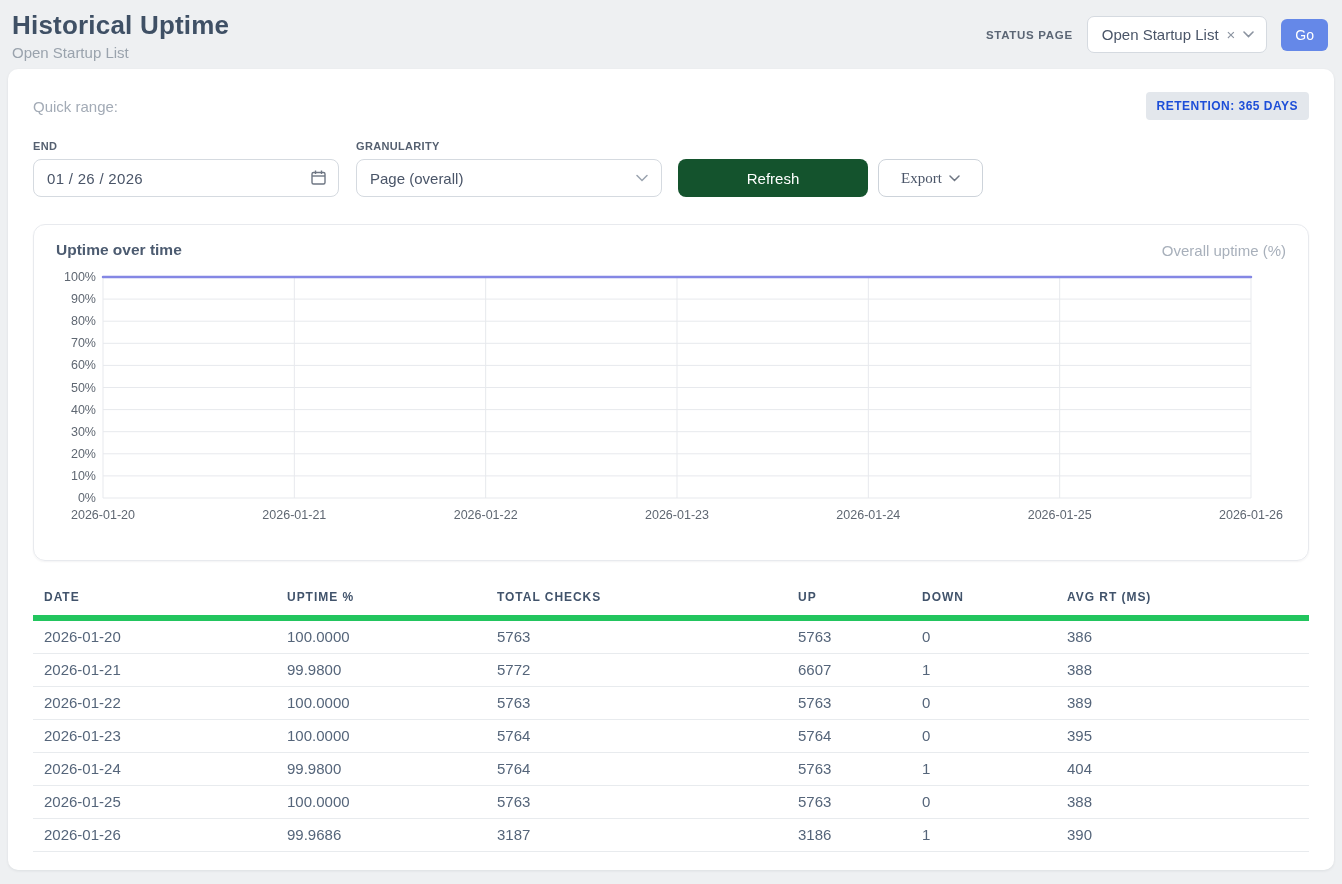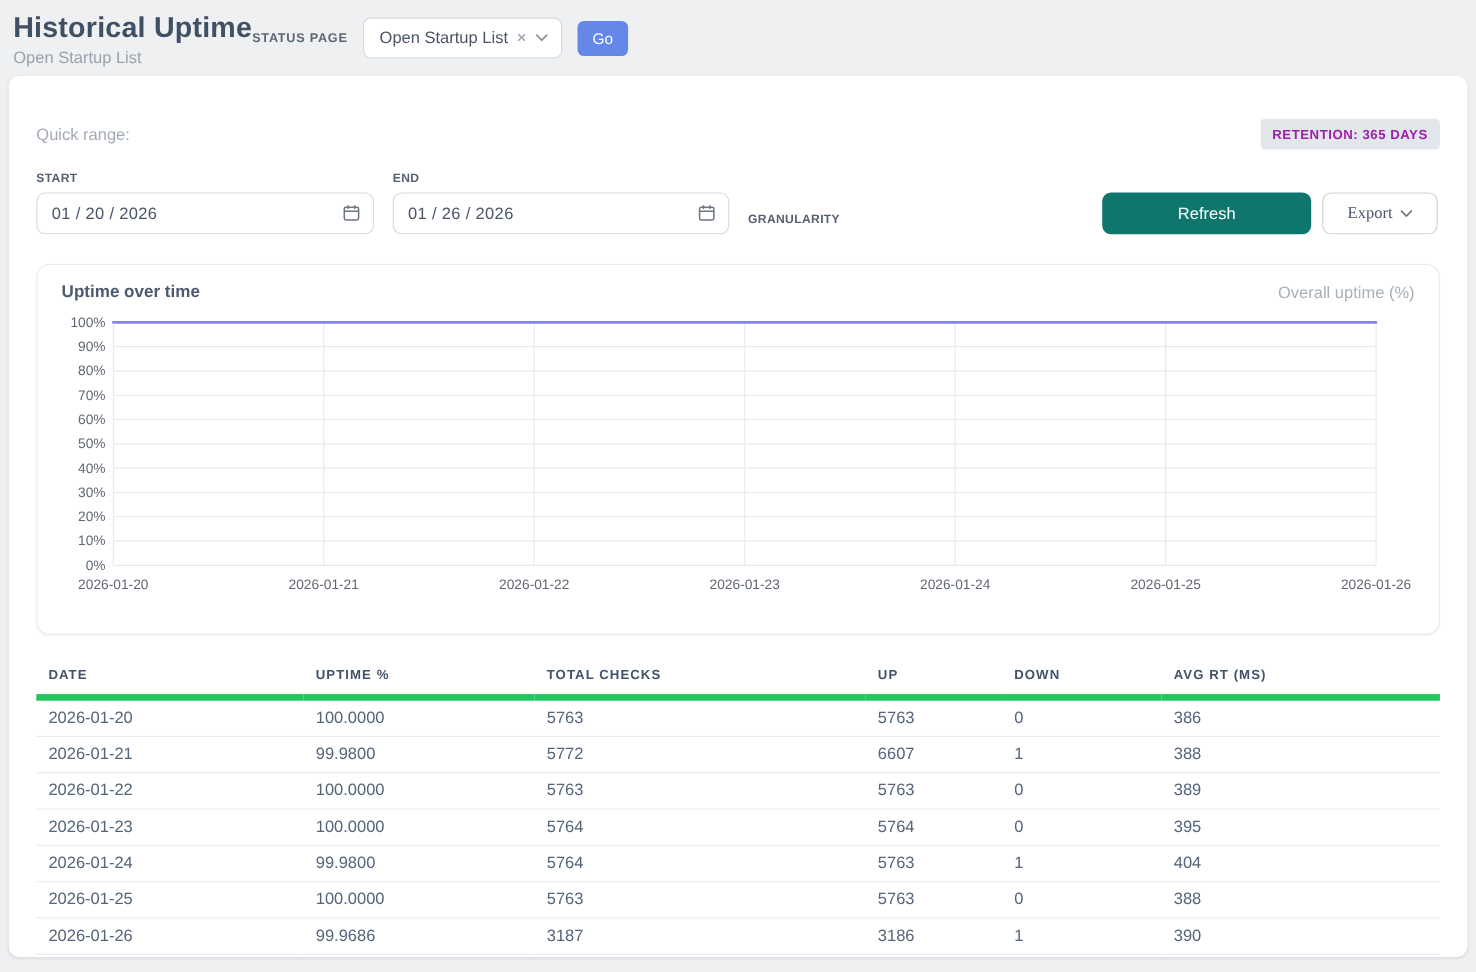--- a/index.html
+++ b/index.html
@@ -5,21 +5,21 @@
   * { margin:0; padding:0; box-sizing:border-box; }
   html,body { width:1342px; height:884px; }
   body {
     font-family:"Liberation Sans","DejaVu Sans",sans-serif;
     background:#eef0f2;
     color:#4a5568;
     overflow:hidden;
   }
   
   .page-header {
-    display:flex; justify-content:flex-start; align-items:flex-start;
+    display:flex; justify-content:space-between; align-items:flex-start;
     padding:10px 14px 8px 12px;
   }
   .title-block h1 { font-size:26px; font-weight:700; color:#3f5065; letter-spacing:.2px; }
   .title-block .subtitle { font-size:15px; color:#9aa3ad; margin-top:3px; }
   .header-right { display:flex; align-items:center; gap:14px; margin-top:6px; }
   .status-page-label { font-size:11.5px; font-weight:700; letter-spacing:.06em; color:#5b6675; }
   .status-select {
     display:flex; align-items:center; gap:8px;
     background:#fff; border:1px solid #d5dae0; border-radius:7px;
     height:37px; padding:0 12px 0 14px; cursor:pointer; min-width:162px;
@@ -31,33 +31,33 @@
     font-size:14px; padding:8px 14px; cursor:pointer; font-family:inherit;
   }
   .chev { display:inline-block; }
   
   .panel {
     background:#fff; border-radius:10px; margin:0 8px;
     box-shadow:0 1px 3px rgba(16,24,40,.08);
     padding:23px 25px 25px 25px;
     height:801px;
   }
-  .quick-row { display:flex; justify-content:space-between;margin-top:16px; }
+  .quick-row { display:flex; justify-content:space-between; }
   .quick-left { display:flex; align-items:center; gap:14px; }
   .quick-label { font-size:15px; color:#a3abb6; }
   .range-group { display:flex; }
   .range-btn {
     background:#fff; border:1px solid #9aa3b0; color:#4a5568;
     font-size:13px; font-family:inherit; padding:5px 15px; cursor:pointer;
     margin-left:-1px; position:relative;
   }
   .range-btn:first-child { border-radius:6px 0 0 6px; margin-left:0; }
   .range-btn:last-child { border-radius:0 6px 6px 0; }
   .retention-badge {
-    background:#e3e7ec; color:#a21caf; font-size:12px; font-weight:700;
+    background:#e3e7ec; color:#1d4ed8; font-size:12px; font-weight:700;
     letter-spacing:.04em; border-radius:4px; padding:7px 11px;
   }
   
   .form-row { display:flex; align-items:flex-end; margin-top:20px; }
   .field-label { font-size:11px; font-weight:600; letter-spacing:.03em; color:#556070; margin-bottom:7px; }
   .field { display:flex; flex-direction:column; }
   .f-start { width:307px; margin-right:17px; }
   .f-end   { width:306px; margin-right:17px; }
   .f-gran  { width:306px; margin-right:16px; }
   .date-input-wrap { position:relative; }
@@ -68,21 +68,21 @@
   }
   .cal-icon { position:absolute; right:12px; top:10px; }
   .select-box {
     height:38px; border:1px solid #d5dae0; border-radius:8px; background:#fff;
     display:flex; align-items:center; justify-content:space-between;
     padding:0 13px; cursor:pointer;
   }
   .select-box .sel-text { font-size:15px; color:#4a5568; }
   .refresh-button {
     width:190px; height:38px; margin-right:10px;
-    background:#0f766e; color:#fff; border:none; border-radius:8px;
+    background:#14532d; color:#fff; border:none; border-radius:8px;
     font-size:15px; font-family:inherit; cursor:pointer;
   }
   .export-button {
     width:105px; height:38px;
     background:#fff; border:1px solid #cdd3da; border-radius:8px;
     font-size:15px; color:#4a5568; font-family:Liberation Serif, serif; cursor:pointer;
     display:flex; align-items:center; justify-content:center; gap:7px;
   }
   
   .chart-card {
@@ -128,46 +128,40 @@
 <div class="panel">
 
   <div class="quick-row">
     <div class="quick-left">
       <span class="quick-label">Quick range:</span>
     </div>
     <span class="retention-badge">RETENTION: 365 DAYS</span>
   </div>
 
   <div class="form-row">
-    <div class="field f-start">
-      <span class="field-label">START</span>
-      <div class="date-input-wrap">
-        <input class="date-input" type="text" readonly="" value="01 / 20 / 2026" style="">
-        <svg class="cal-icon" width="17" height="17" viewBox="0 0 17 17">
-            <rect x="2" y="3.5" width="13" height="11.5" rx="1.5" fill="none" stroke="#6e7683" stroke-width="1.4"></rect>
-            <line x1="5.5" y1="1.5" x2="5.5" y2="5" stroke="#6e7683" stroke-width="1.4"></line>
-            <line x1="11.5" y1="1.5" x2="11.5" y2="5" stroke="#6e7683" stroke-width="1.4"></line>
-            <line x1="2" y1="7" x2="15" y2="7" stroke="#6e7683" stroke-width="1.4"></line>
-          </svg>
-      </div>
-    </div>
     <div class="field f-end">
       <span class="field-label">END</span>
       <div class="date-input-wrap">
         <input class="date-input" type="text" readonly="" value="01 / 26 / 2026" style="">
         <svg class="cal-icon" width="17" height="17" viewBox="0 0 17 17">
             <rect x="2" y="3.5" width="13" height="11.5" rx="1.5" fill="none" stroke="#6e7683" stroke-width="1.4"></rect>
             <line x1="5.5" y1="1.5" x2="5.5" y2="5" stroke="#6e7683" stroke-width="1.4"></line>
             <line x1="11.5" y1="1.5" x2="11.5" y2="5" stroke="#6e7683" stroke-width="1.4"></line>
             <line x1="2" y1="7" x2="15" y2="7" stroke="#6e7683" stroke-width="1.4"></line>
           </svg>
       </div>
     </div>
     <div class="field f-gran">
       <span class="field-label">GRANULARITY</span>
+      <div class="select-box">
+        <span class="sel-text">Page (overall)</span>
+        <svg class="chev" width="12" height="8" viewBox="0 0 12 8">
+            <path d="M1 1.5 L6 6.5 L11 1.5" fill="none" stroke="#9aa3af" stroke-width="1.5" stroke-linecap="round"></path>
+          </svg>
+      </div>
     </div>
     <button class="refresh-button">Refresh</button>
     <button class="export-button">
       <span>Export</span>
       <svg class="chev" width="11" height="7" viewBox="0 0 11 7">
           <path d="M1 1 L5.5 5.5 L10 1" fill="none" stroke="#6e7683" stroke-width="1.5" stroke-linecap="round"></path>
         </svg>
     </button>
   </div>
 

